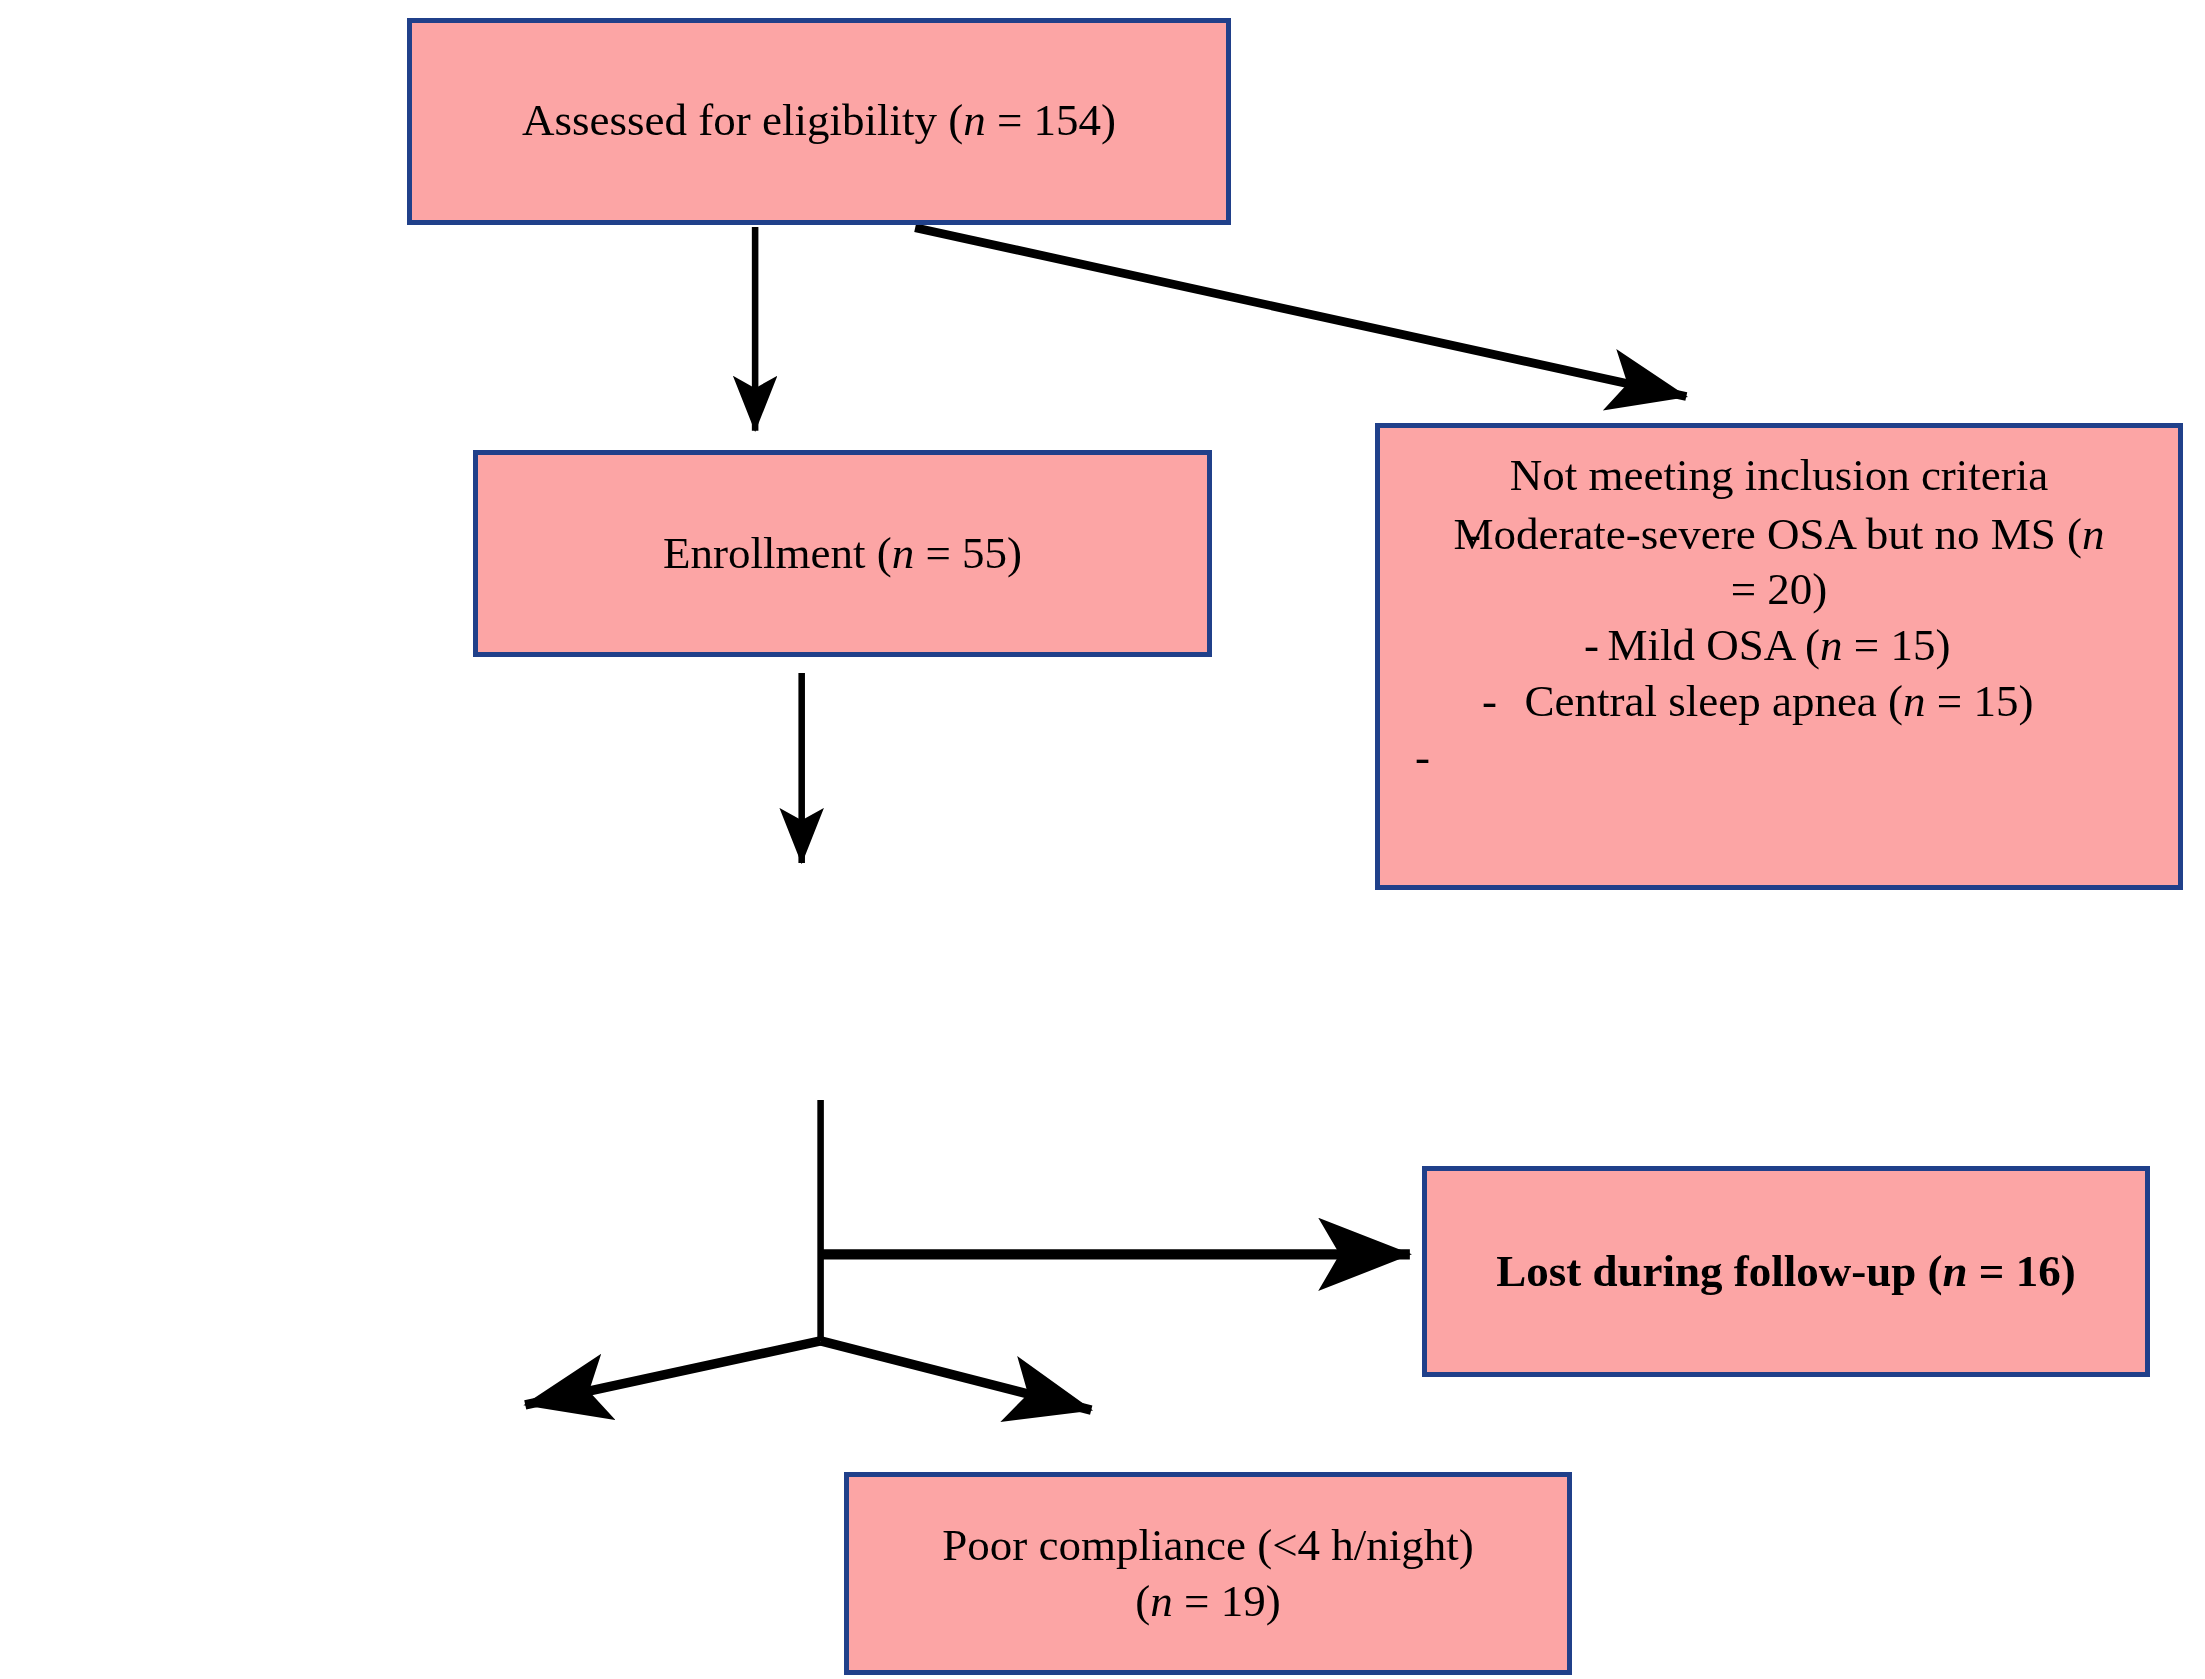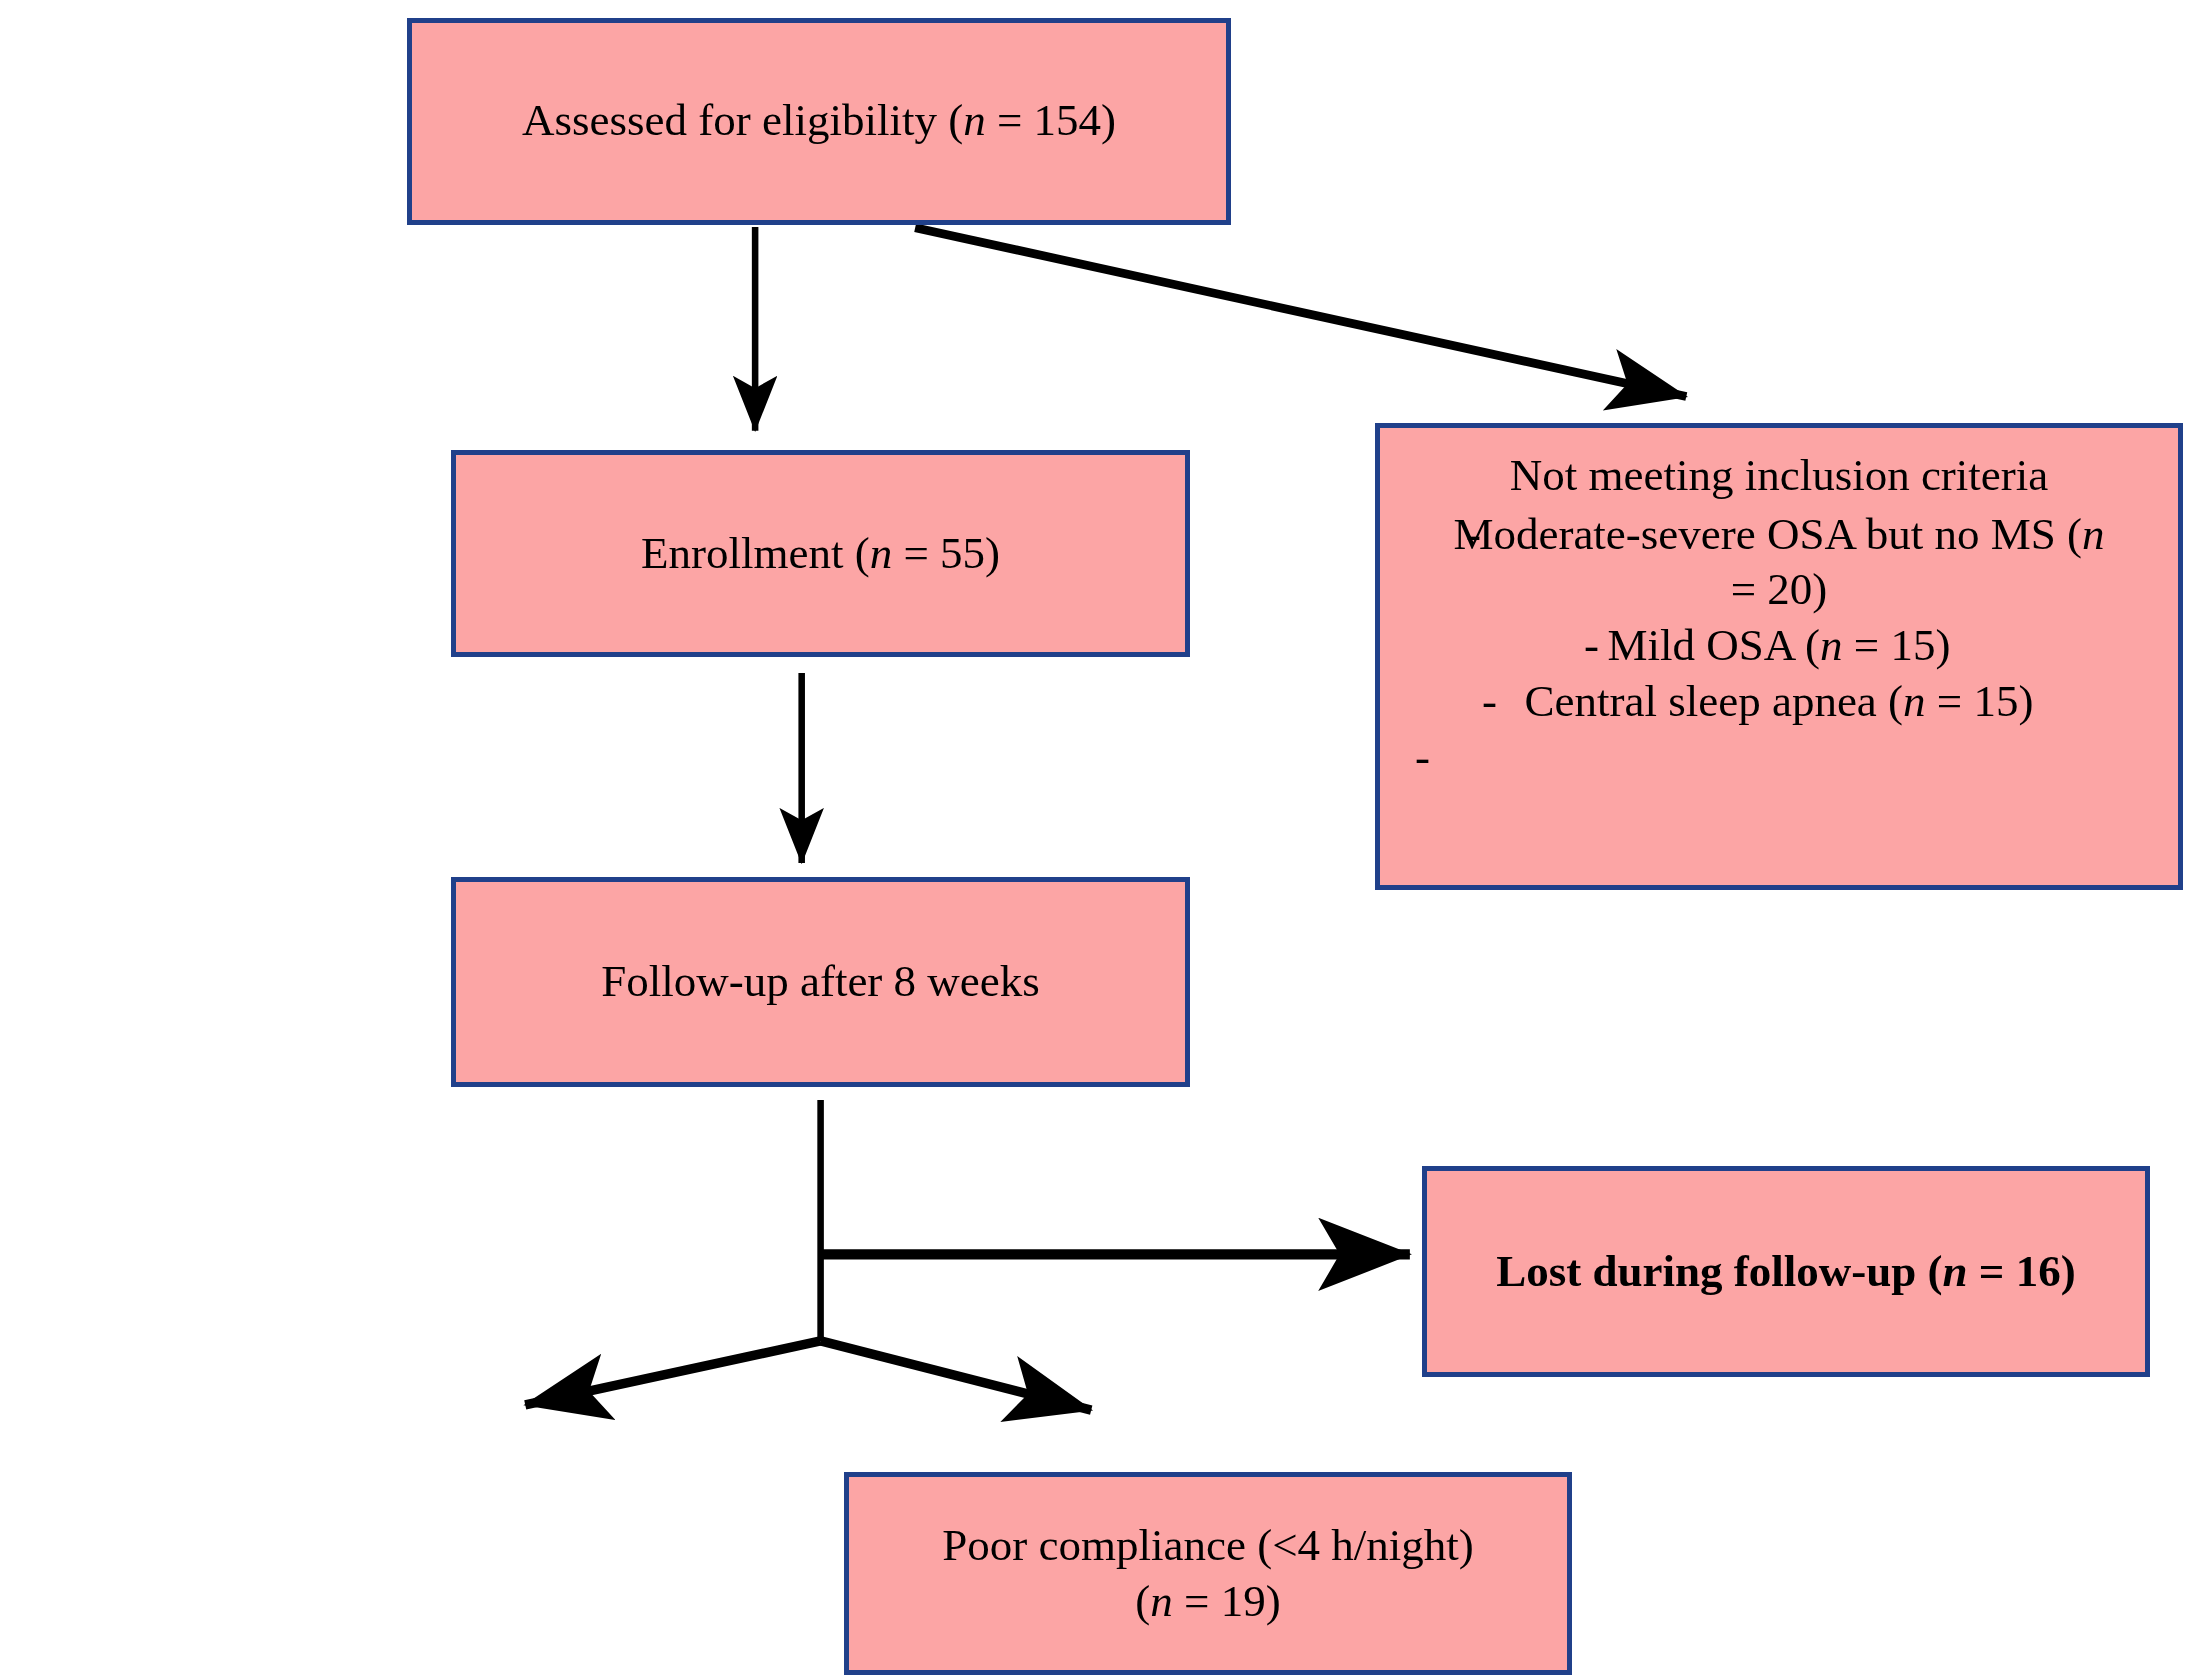--- a/index.html
+++ b/index.html
@@ -101,21 +101,21 @@
 
     <line x1="1128" y1="1843" x2="722" y2="1931" stroke="#000000" stroke-width="13" marker-end="url(#ah2)"></line>
 
     <line x1="1128" y1="1843" x2="1500" y2="1938" stroke="#000000" stroke-width="13" marker-end="url(#ah2)"></line>
   </svg>
 
   <div class="node" style="left:407px; top:17.5px; width:824px; height:207px;">
     <span class="line">Assessed for eligibility (<i>n</i> = 154)</span>
   </div>
 
-  <div class="node" style="left:451px; top:450px; width:739px; height:207px;">
+  <div class="node" style="left:473px; top:450px; width:739px; height:207px;">
     <span class="line">Enrollment (<i>n</i> = 55)</span>
   </div>
 
   <div class="node list" style="left:1375px; top:423px; width:808px; height:467px;">
     <span class="heading">Not meeting inclusion criteria</span>
 
     <span class="bullet-row">
       <span class="dash" style="left:86px; top:0;">-</span>
       <span class="btext">Moderate-severe OSA but no MS (<i>n</i> = 20)</span>
     </span>
@@ -128,23 +128,20 @@
     <span class="bullet-row">
       <span class="dash" style="left:102px; top:0;">-</span>
       <span class="btext">Central sleep apnea (<i>n</i> = 15)</span>
     </span>
 
     <span class="bullet-row">
       <span class="dash" style="left:35px; top:0;">-</span>
     </span>
   </div>
 
-  <div class="node" style="left:451px; top:877px; width:739px; height:210px;">
-    <span class="line">Follow-up after 8 weeks</span>
-  </div>
 
   <div class="node" style="left:1422px; top:1166px; width:728px; height:211px;font-weight:bold;">
     <span class="line">Lost during follow-up (<i>n</i> = 16)</span>
   </div>
 
 
   <div class="node" style="left:844px; top:1472px; width:728px; height:203px;">
     <span class="line">Poor compliance (&lt;4 h/night)</span>
     <span class="line">(<i>n</i> = 19)</span>
   </div>

